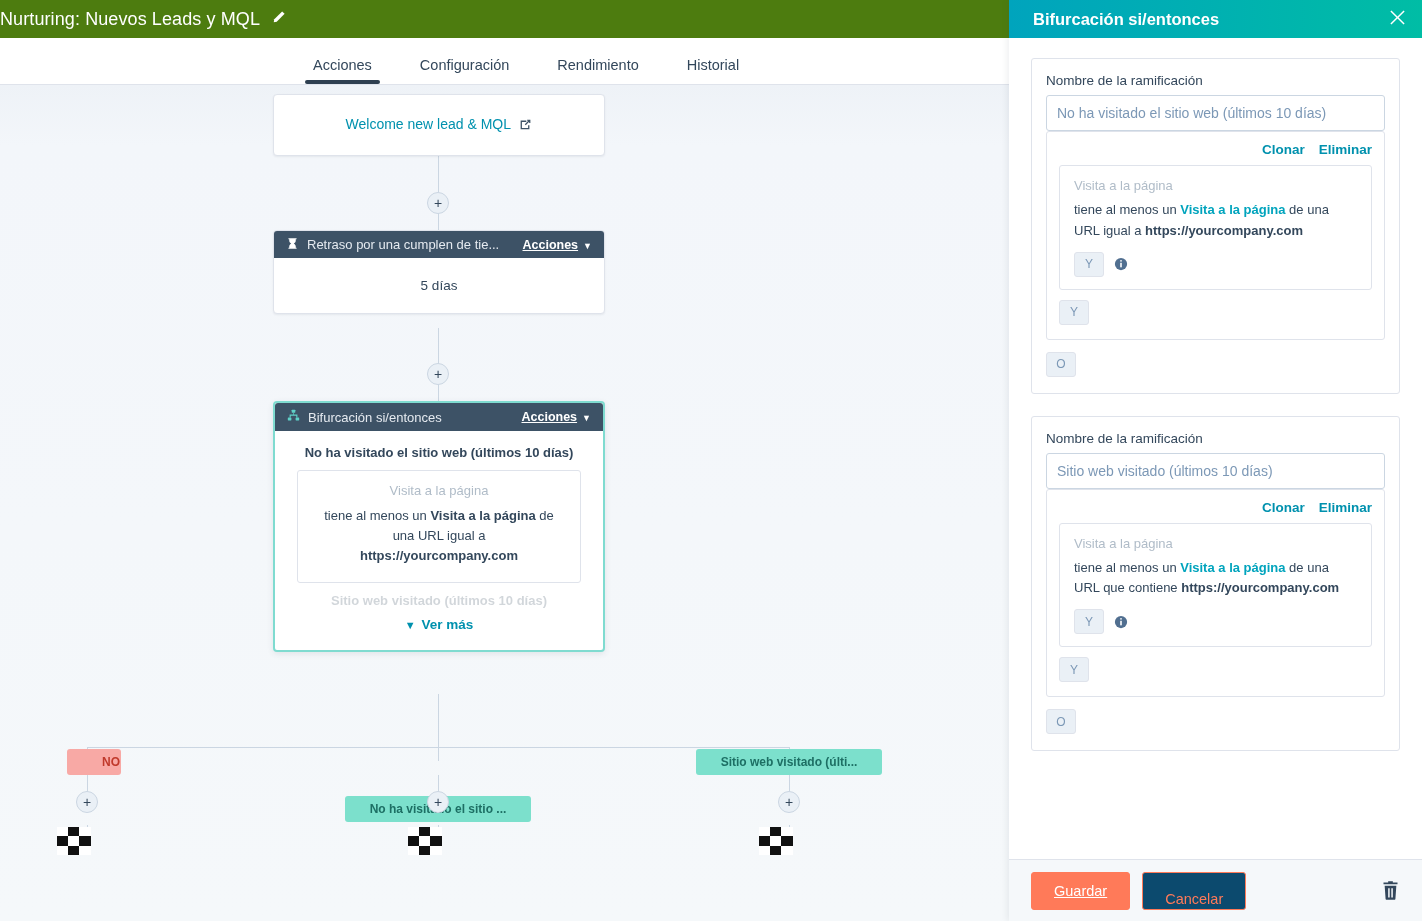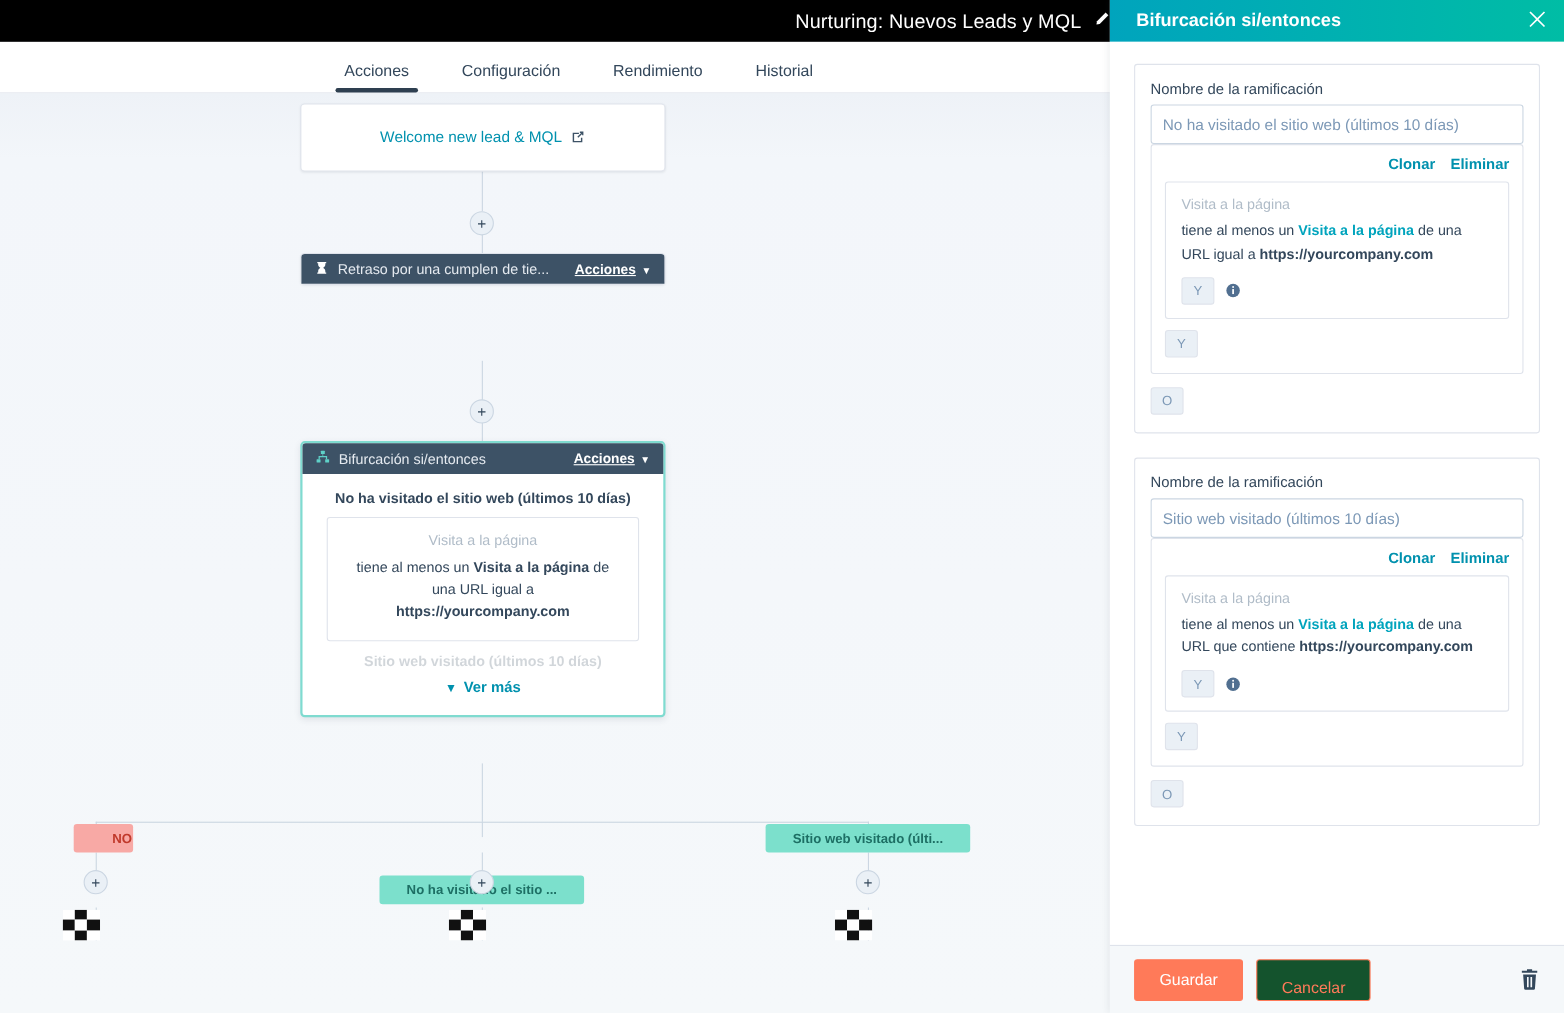--- a/index.html
+++ b/index.html
@@ -10,22 +10,22 @@
     background: #f5f8fa;
   }
   .app { position: relative; width: 1422px; height: 921px; }
 
   
   .left-pane {
     position: absolute; left: 0; top: 0; width: 1009px; height: 921px;
     background: #f5f8fa; overflow: hidden;
   }
   .topbar {
-    height: 38px; background: #000000; color: #fff;
-    display: flex; align-items: center; justify-content: flex-end;
+    height: 38px; background: #4d7c0f; color: #fff;
+    display: flex; align-items: center; justify-content: flex-start;
     position: relative;
   }
   .topbar-title {
     font-size: 18px; font-weight: 400; letter-spacing: .1px; color: #ffffff;
   }
   .pencil-icon {
     display: inline-block; margin-left: 12px; vertical-align: middle;
     cursor: pointer;
   }
   .tabbar {
@@ -192,24 +192,24 @@
   .info-icon { cursor: pointer; display: inline-flex; }
   .or-btn { margin-top: 12px; }
 
   .panel-foot {
     flex: 0 0 62px; background: #f5f8fa; border-top: 1px solid #dfe3eb;
     display: flex; align-items: center; padding: 0 22px; gap: 12px;
   }
   .btn-primary {
     background: #ff7a59; color: #fff; border: 1px solid #ff7a59;
     border-radius: 3px; height: 38px; padding: 0 22px; font-size: 14.5px;
-    cursor: pointer; font-family: "Liberation Sans", sans-serif;
+    cursor: pointer; font-family: "Liberation Sans", sans-serif; text-decoration: underline;
   }
   .btn-secondary {
-    background: #14532d; color: #ff7a59; border: 1px solid #ff7a59;
+    background: #0c4a6e; color: #ff7a59; border: 1px solid #ff7a59;
     border-radius: 3px; height: 38px; padding: 18px 22px; font-size: 14.5px;
     cursor: pointer; font-family: "Liberation Sans", sans-serif;
   }
   .trash { margin-left: auto; cursor: pointer; display: inline-flex; }
 </style>
 </head>
 <body>
 
 <div class="app">
 
@@ -276,20 +276,21 @@
           <span>
             <svg width="13" height="13" viewBox="0 0 16 16">
               <path d="M3 1.5h10v1.4h-1v1.6c0 1.6-1.3 2.6-2.4 3.5 1.1.9 2.4 1.9 2.4 3.5v1.6h1v1.4H3v-1.4h1v-1.6c0-1.6 1.3-2.6 2.4-3.5C5.3 7.1 4 6.1 4 4.5V2.9H3z" fill="#ffffff"></path>
             </svg>
           </span>
           <span class="ntitle">Retraso por una cumplen de tie...</span>
           <span class="nactions">
             <span>Acciones</span><span class="caret">▼</span>
           </span>
         </div>
+        <div class="node-body">5 días</div>
       </div>
 
       <div class="plus" style="left:427px; top:278px;">+</div>
 
       <div class="node branch-node">
         <div class="node-head">
           <span>
             <svg width="13" height="13" viewBox="0 0 16 16">
               <rect x="5.8" y="1" width="4.4" height="3.6" rx=".6" fill="#5fd1c8"></rect>
               <rect x="1" y="10.4" width="4.4" height="3.6" rx=".6" fill="#5fd1c8"></rect>

